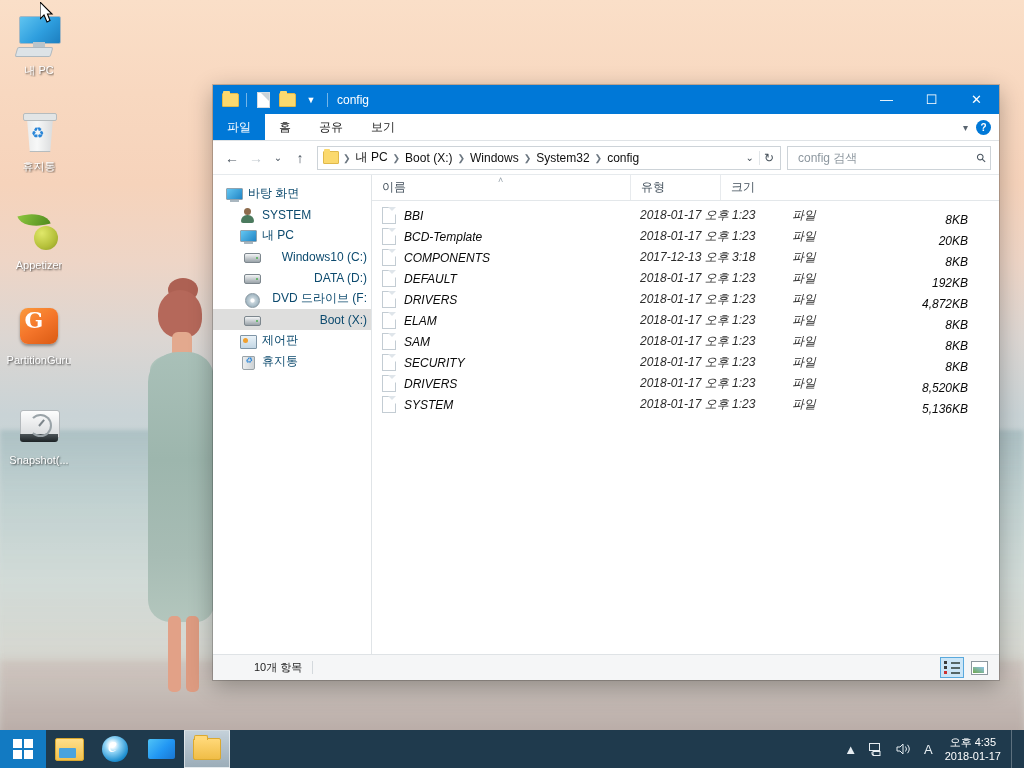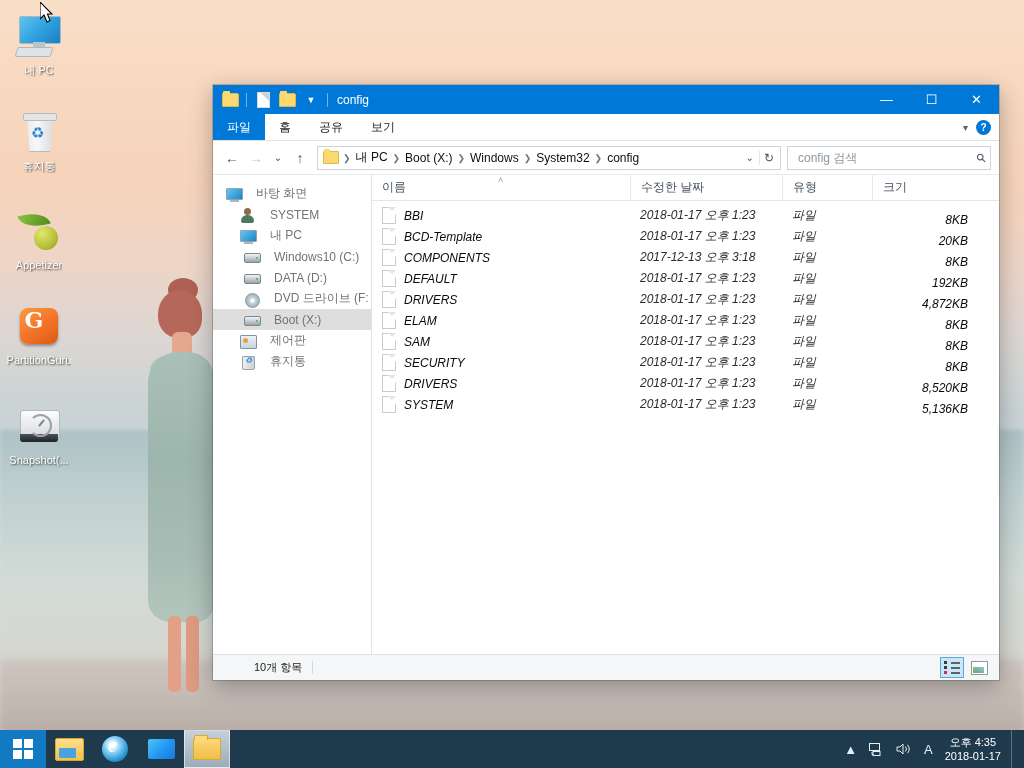--- a/index.html
+++ b/index.html
@@ -275,28 +275,28 @@
 
   
   #wbody { flex: 1; display: flex; min-height: 0; border-top: 1px solid #e6eaed; }
 
   
   #navpane {
     width: 158px; flex: none; background: #ffffff;
     border-right: 1px solid #e0e4e7; padding-top: 8px; overflow: hidden;
   }
   .nv {
-    height: 21px; display: flex; align-items: center; font-size: 12px; color: #737373;
-    padding-right: 4px; white-space: nowrap; gap: 8px;
+    height: 21px; display: flex; align-items: center; font-size: 12px; color: #0c4a6e;
+    padding-right: 4px; white-space: nowrap;
   }
   .nv.sel { background: #dededd; }
   .nv .nico { width: 18px; height: 16px; margin-right: 5px; flex: none; position: relative; }
   .lvl1 { padding-left: 12px; }
   .lvl2 { padding-left: 26px; }
-  .lvl3 { padding-left: 30px; }
+  .lvl3 { padding-left: 30px; justify-content: space-between; }
 
   .ic-monitor {
     position: absolute; left: 1px; top: 2px; width: 15px; height: 10px;
     background: linear-gradient(135deg,#63c6f2,#2185c5); border: 1px solid #8fa3b0; border-radius: 1px;
   }
   .ic-monitor::after {
     content: ""; position: absolute; left: 3px; top: 11px; width: 9px; height: 2px; background: #aab7c0;
   }
   .ic-user-head {
     position: absolute; left: 5px; top: 1px; width: 7px; height: 7px;
@@ -645,21 +645,20 @@
           <span class="nico">
               <i class="ic-bin-s"></i>
             </span>
           <span>휴지통</span>
         </div>
       </div>
 
       <div id="filepane">
         <div id="colhead">
           <div class="ch" style="width:258px">이름</div>
-          <div class="ch" style="width:152px">수정한 날짜</div>
           <div class="ch" style="width:90px">유형</div>
           <div class="ch" style="width:110px">크기</div>
           <div id="sortcaret">˄</div>
         </div>
 
         <div id="rows">
           <div class="row">
             <div class="cell name" style="width:258px">
               <span class="fileico"></span>
               <span>BBI</span>

